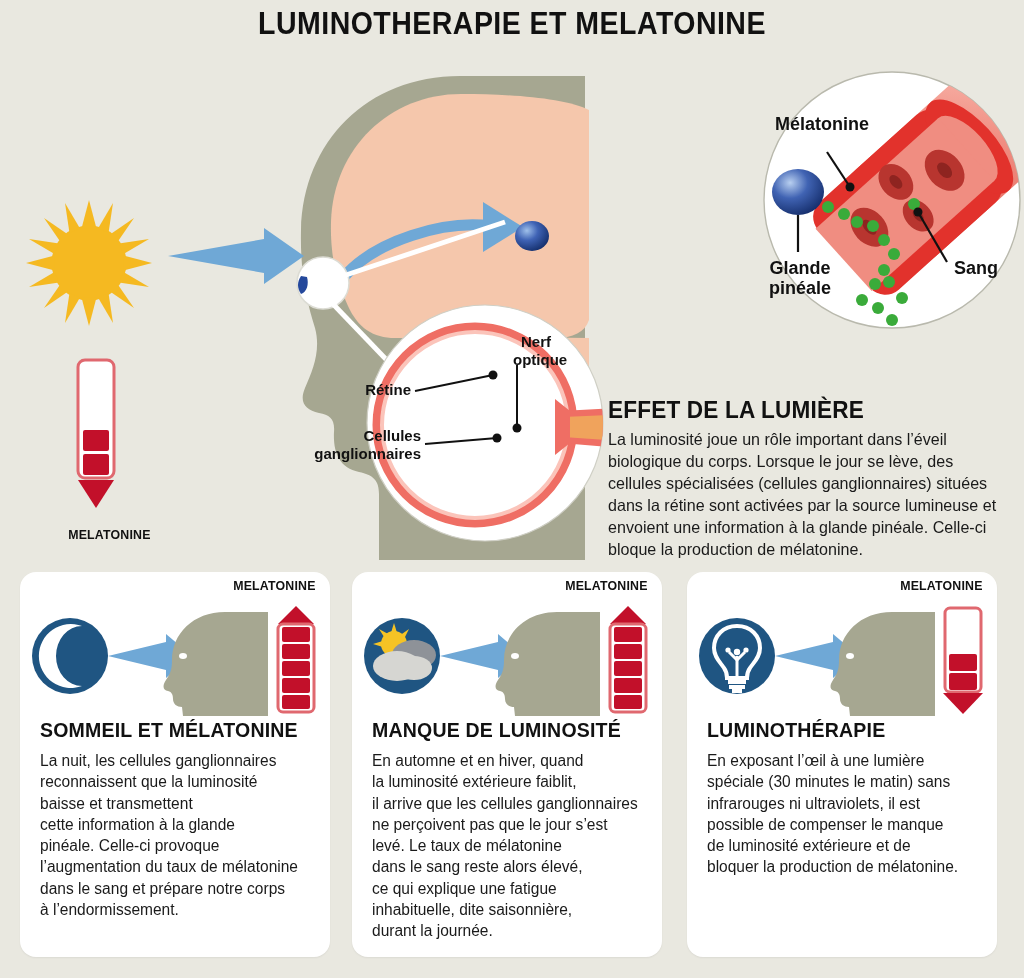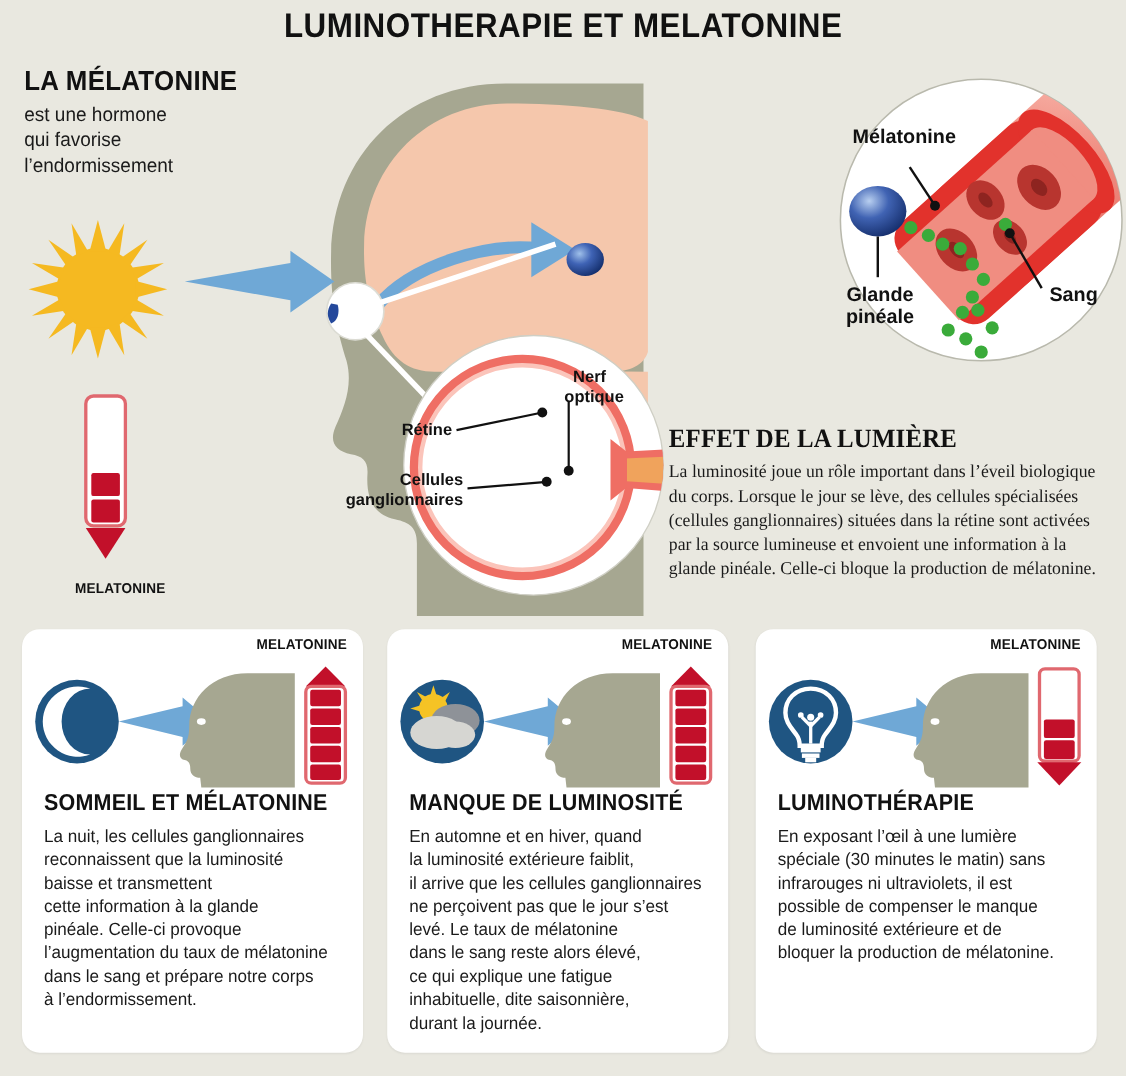--- a/index.html
+++ b/index.html
@@ -41,21 +41,21 @@
   }
 
   
   .head-wrap{position:absolute;left:255px;top:70px;width:420px;height:490px;}
 
   
   .callout-blood{position:absolute;left:732px;top:82px;width:320px;height:250px;text-decoration:underline;}
   .callout-eye{position:absolute;left:365px;top:303px;width:240px;height:240px;}
 
   
-  .light-effect{position:absolute;left:608px;top:386px;width:405px;font-family:Liberation Serif, serif;}
+  .light-effect{position:absolute;left:608px;top:396px;width:405px;}
   .light-effect h2{
     margin:0 0 5px 0;font-size:24px;font-weight:700;letter-spacing:.2px;
     transform:scaleX(.94);transform-origin:left center;color:#111;
   }
   .light-effect p{margin:0;font-size:16.5px;line-height:1.33;transform:scaleX(.975);transform-origin:left center;}
 
   
   .cards{position:absolute;left:0;top:562px;width:1024px;height:400px;}
   .card{
     position:absolute;top:10px;width:310px;height:385px;
@@ -83,26 +83,20 @@
   svg{display:block;overflow:visible;}
   .lbl{font-family:"Liberation Sans",sans-serif;font-weight:700;}
 </style>
 </head>
 <body>
 
 <div class="stage">
 
   <div class="title">LUMINOTHERAPIE ET MELATONINE</div>
 
-  <div class="intro">
-    <h2>LA MÉLATONINE</h2>
-    <p>est une hormone</p>
-    <p>qui favorise</p>
-    <p>l’endormissement</p>
-  </div>
 
   <div class="sun">
     <svg width="150" height="150" viewBox="0 0 100 100">
       <g fill="#f5b921">
         <circle cx="50" cy="50" r="25"></circle>
         <g id="rays">
           <path d="M50 8 L55 27 L45 27 Z"></path>
           <path d="M50 92 L55 73 L45 73 Z"></path>
           <path d="M8 50 L27 45 L27 55 Z"></path>
           <path d="M92 50 L73 45 L73 55 Z"></path>

